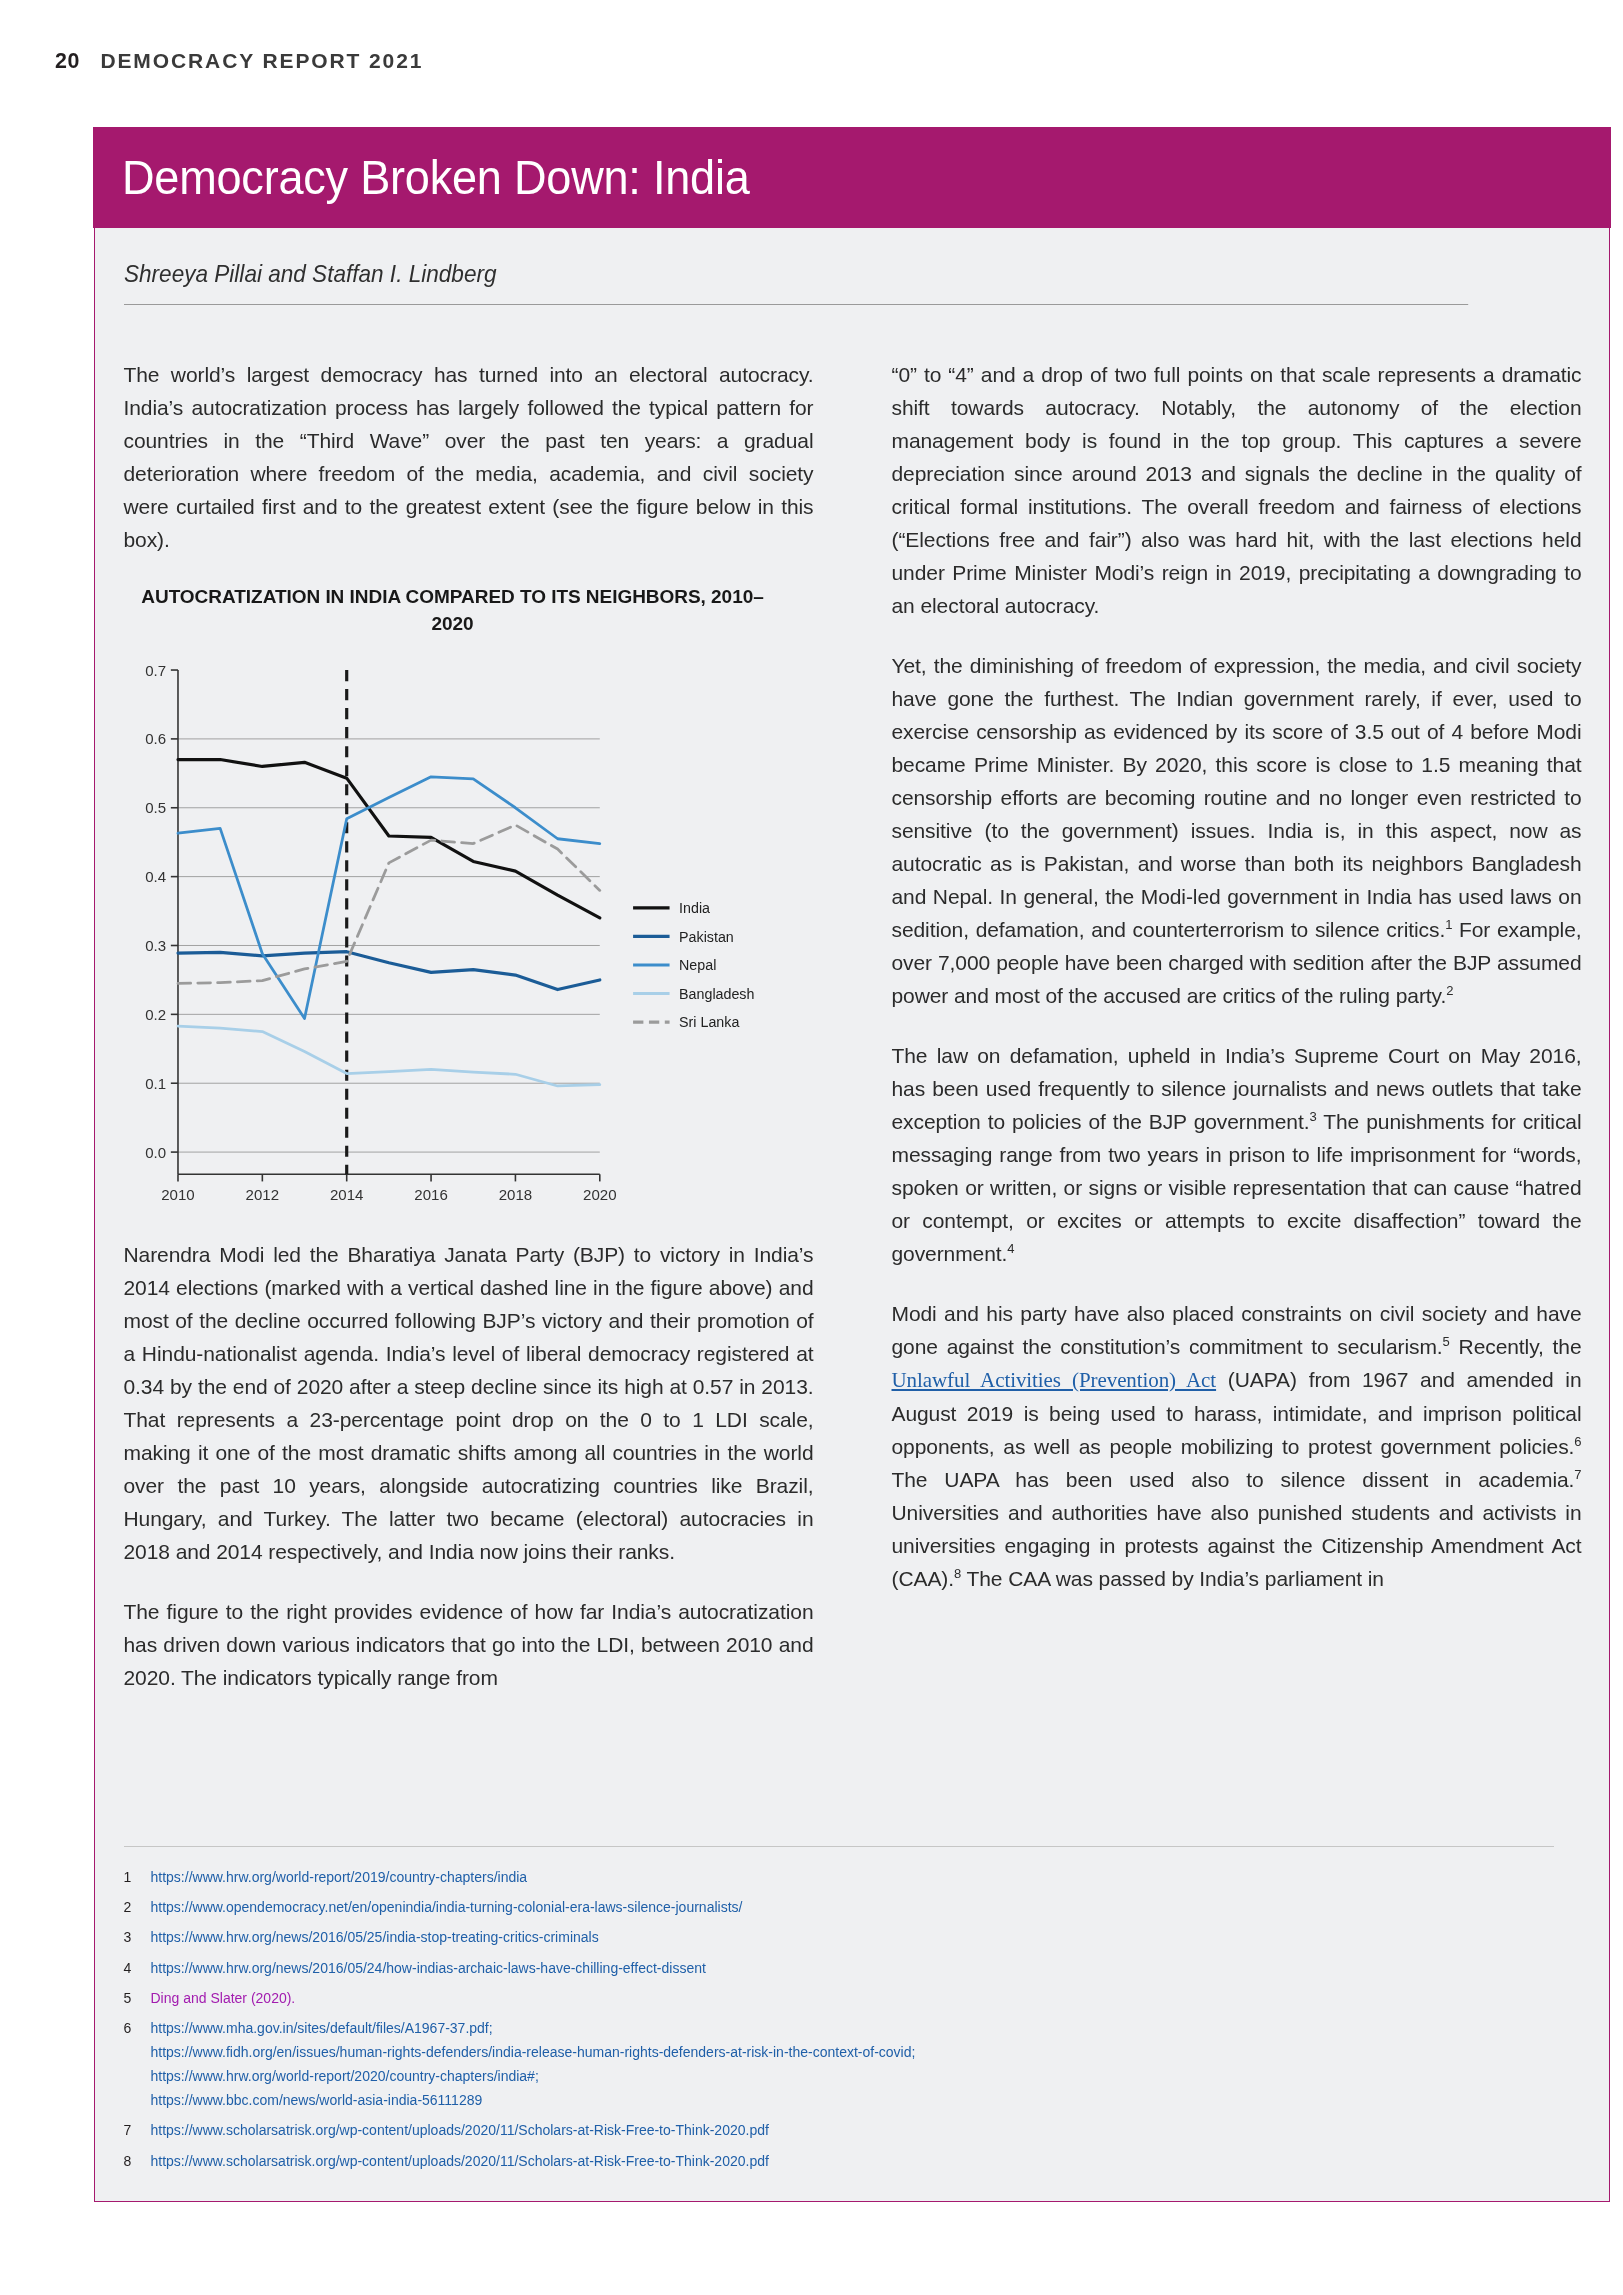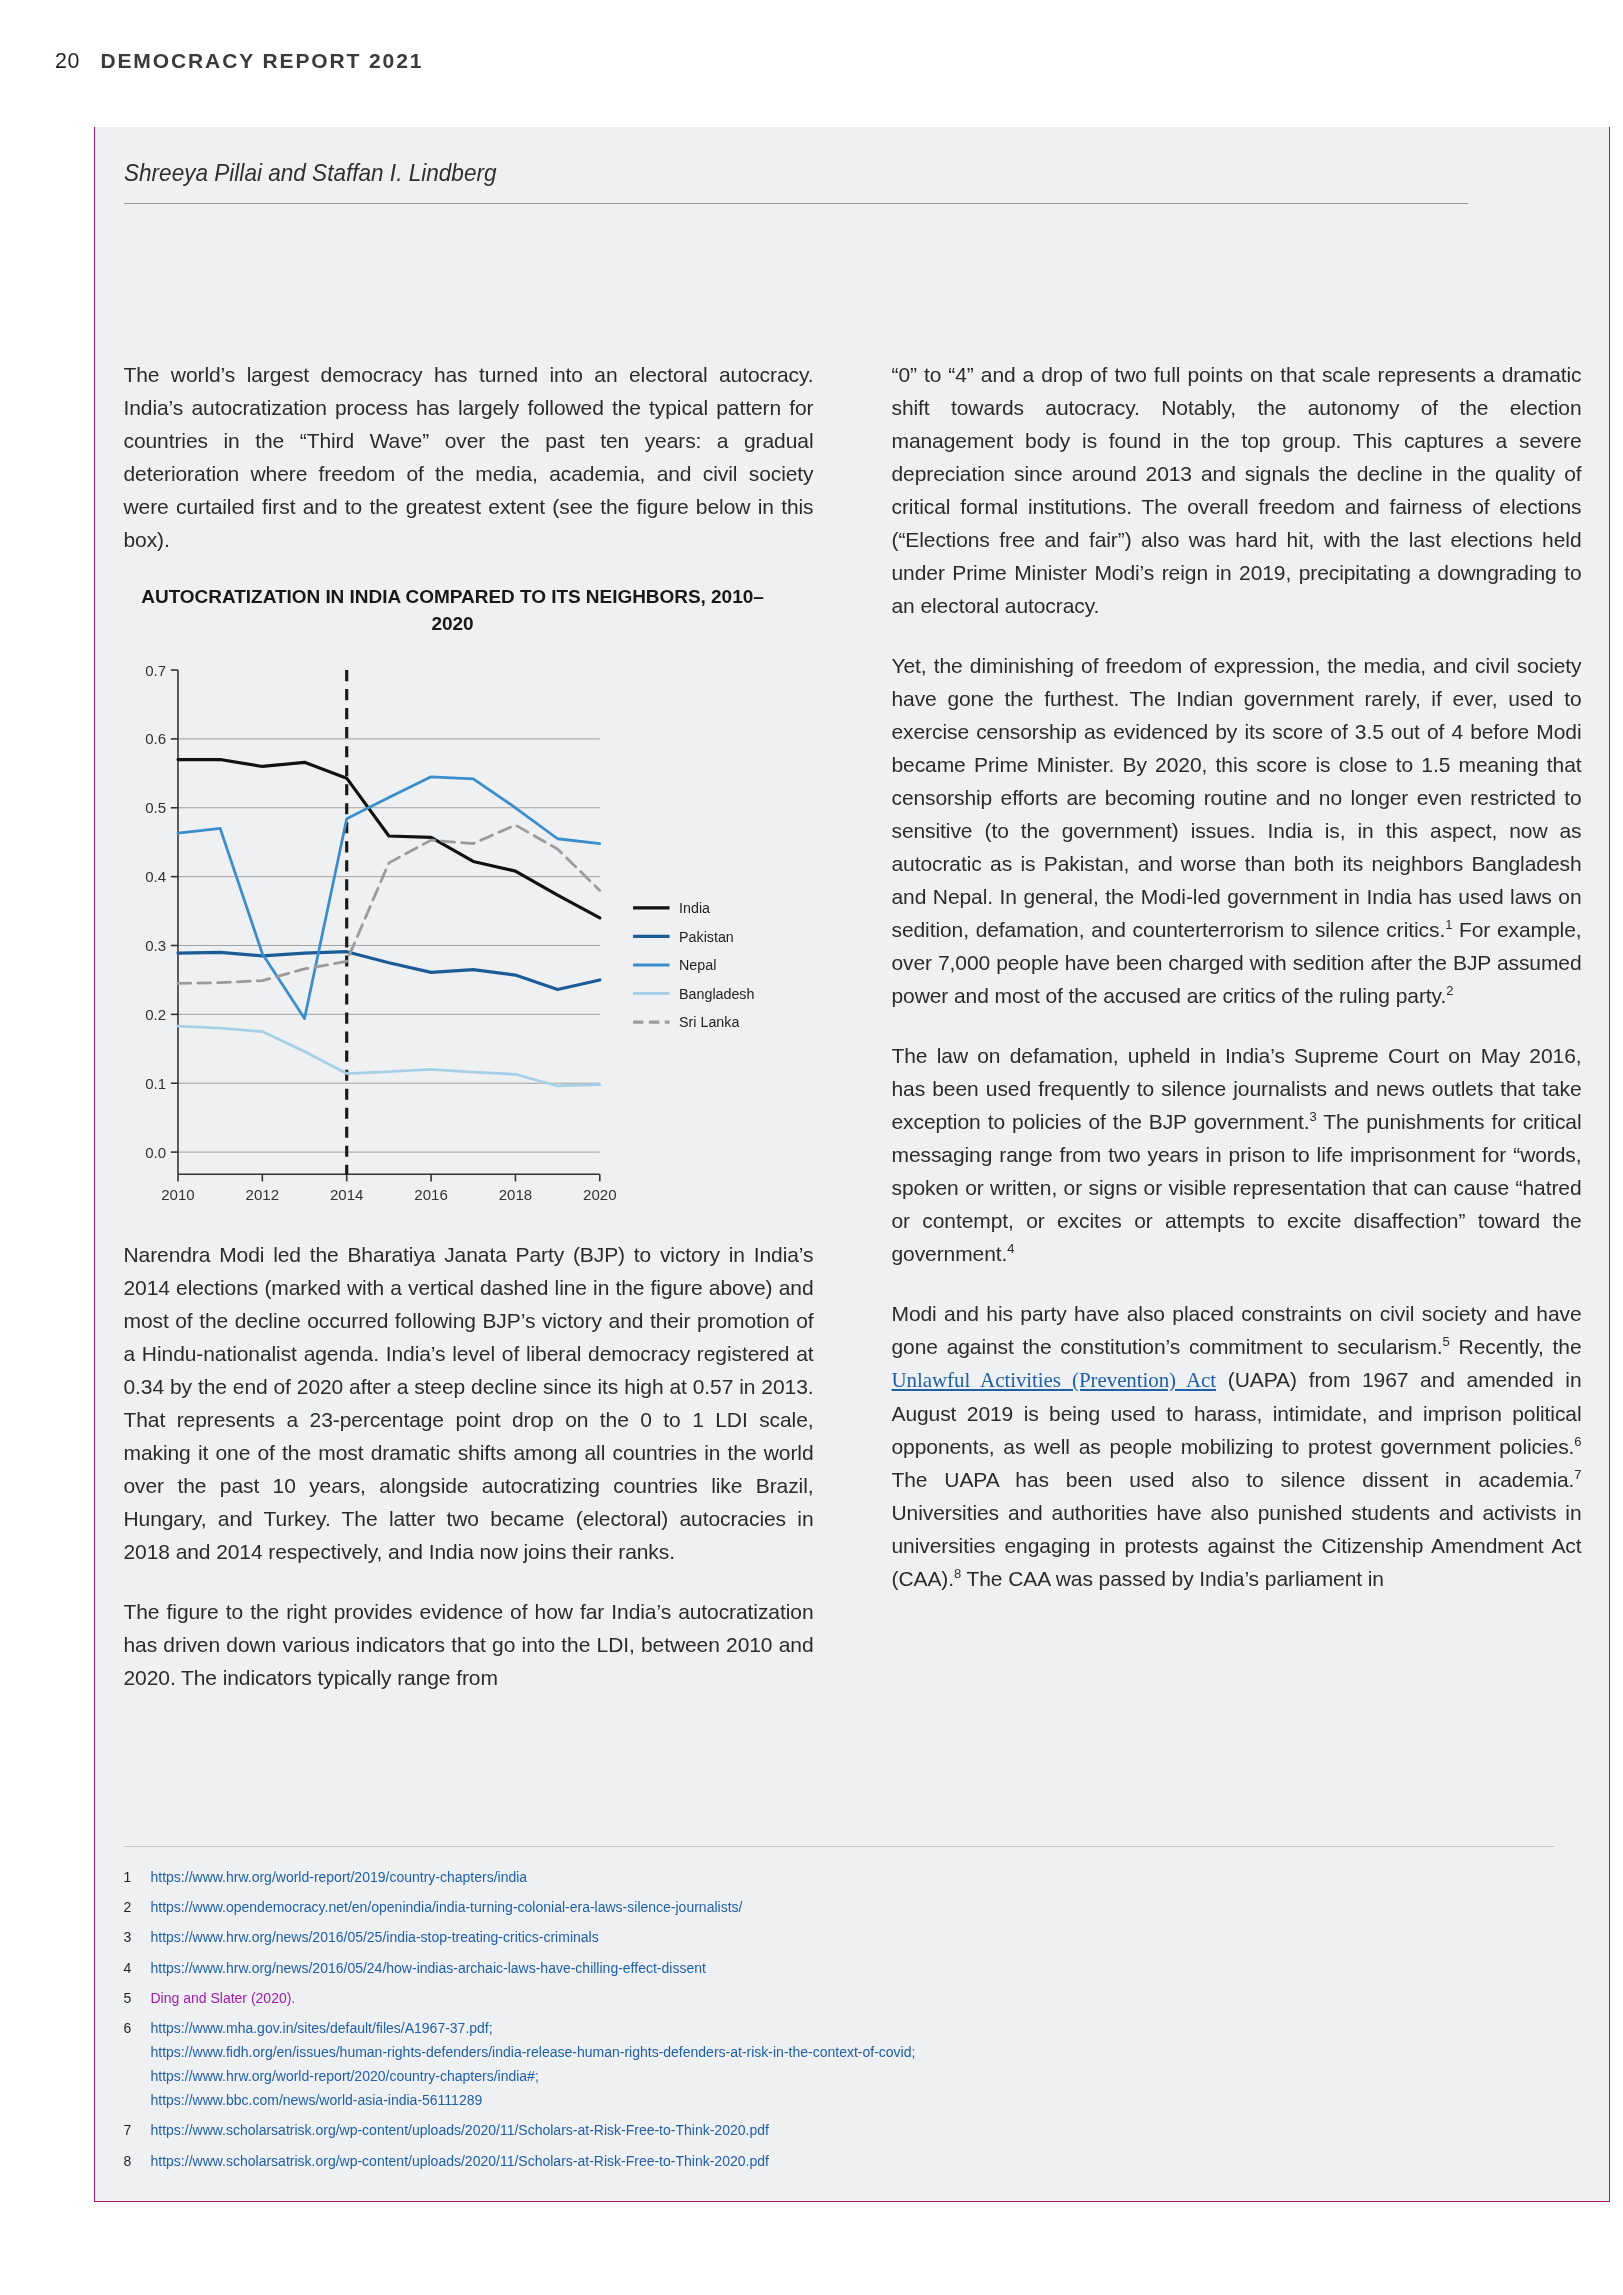--- a/index.html
+++ b/index.html
@@ -14,21 +14,21 @@
     overflow: hidden;
   }
 
   
   .runhead {
     position: absolute;
     left: 55px; top: 49px;
     display: flex; align-items: baseline; gap: 20.6px;
     letter-spacing: 0.04em;
   }
-  .runhead .pageno { font-size: 21.4px; font-weight: 400; color: #231f20; }
+  .runhead .pageno { font-size: 21.4px; font-weight: 700; color: #231f20; }
   .runhead .title  { font-size: 21px; font-weight: 700; color: #3a3a3a; letter-spacing:.09em; }
 
   
   .box {
     position: absolute;
     left: 94px; top: 127px;
     width: 1516px; height: 2075px;
     background: #eff0f2;
     border: 1.6px solid #a5196e;
     border-top: none;
@@ -127,20 +127,23 @@
 </head>
 <body>
 
 <div class="runhead">
   <span class="pageno">20</span>
   <span class="title">DEMOCRACY REPORT 2021</span>
 </div>
 
 <div class="box">
 
+  <div class="box-banner">
+    <h1>Democracy Broken Down: India</h1>
+  </div>
 
   <div class="byline">Shreeya Pillai and Staffan I. Lindberg</div>
 
   <div class="cols">
 
     <div class="col">
 
       <p class="body">The world’s largest democracy has turned into an electoral autocracy. India’s autocratization process has largely followed the typical pattern for countries in the “Third Wave” over the past ten years: a gradual deterioration where freedom of the media, academia, and civil society were curtailed first and to the greatest extent (see the figure below in this box).</p>
 
       <div class="figure">

